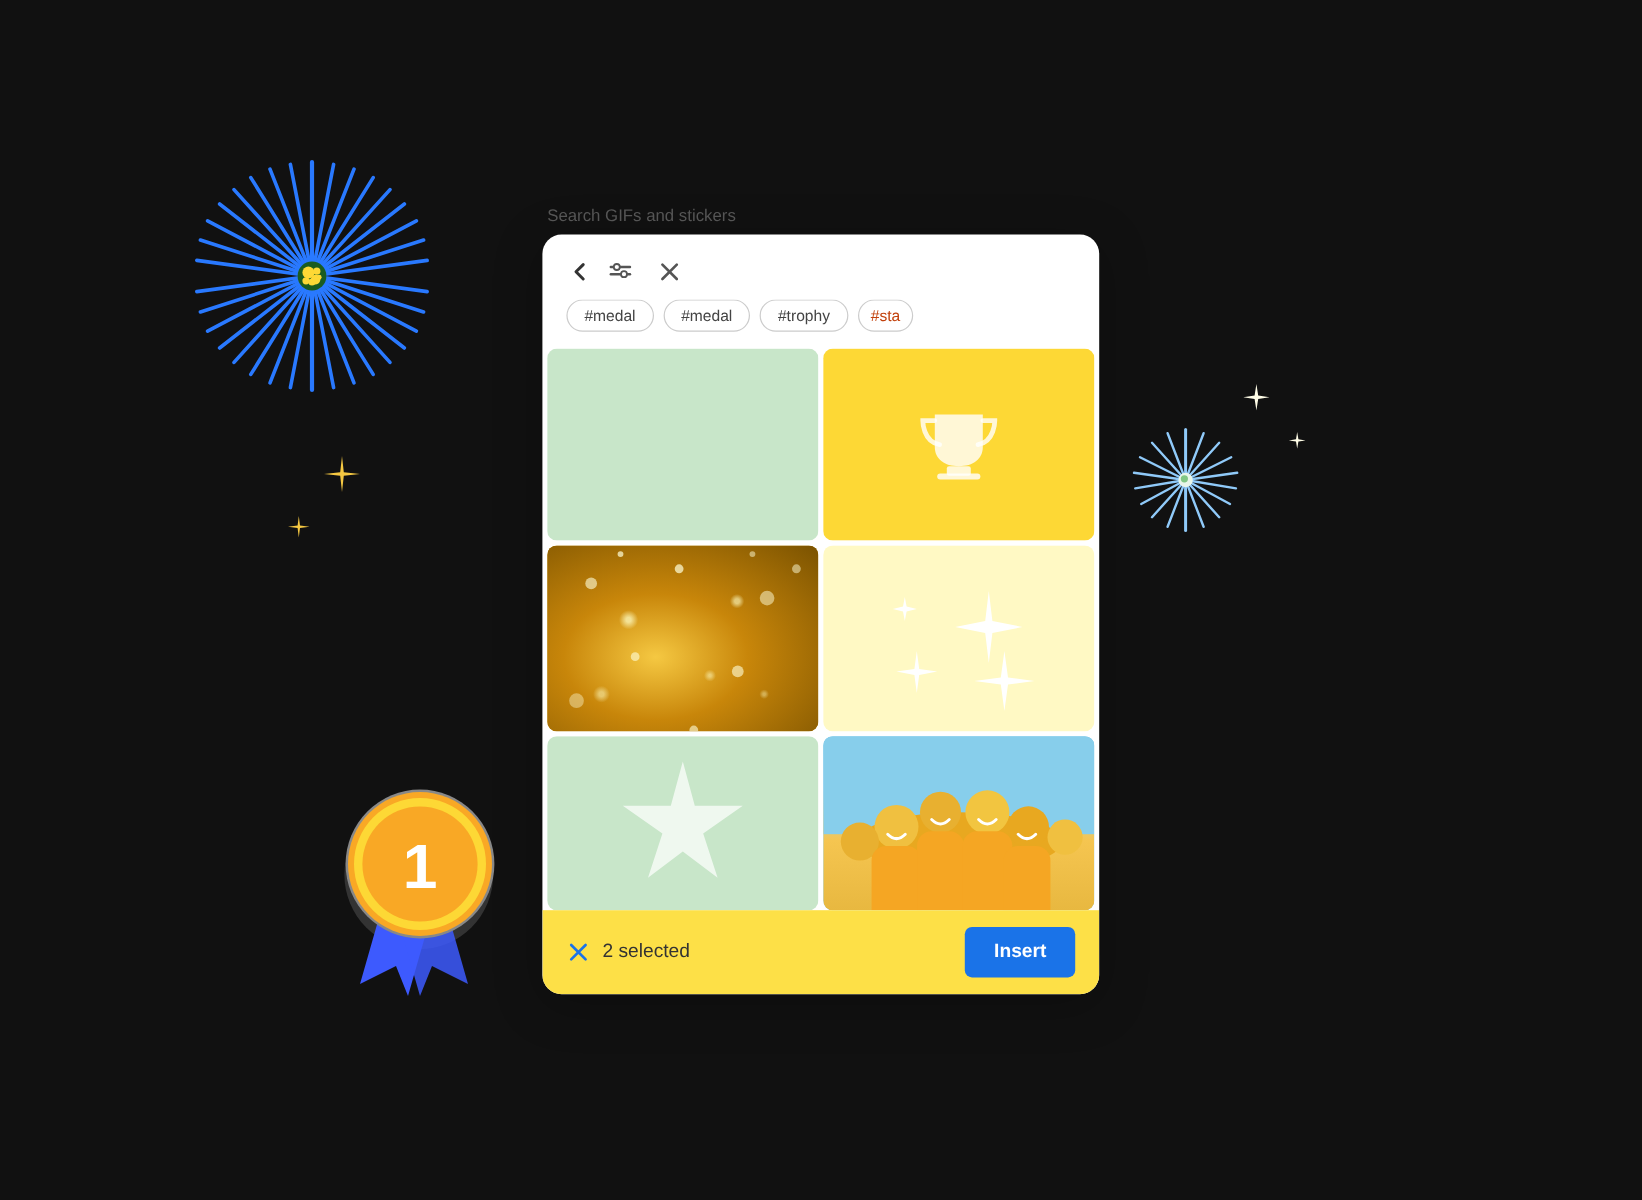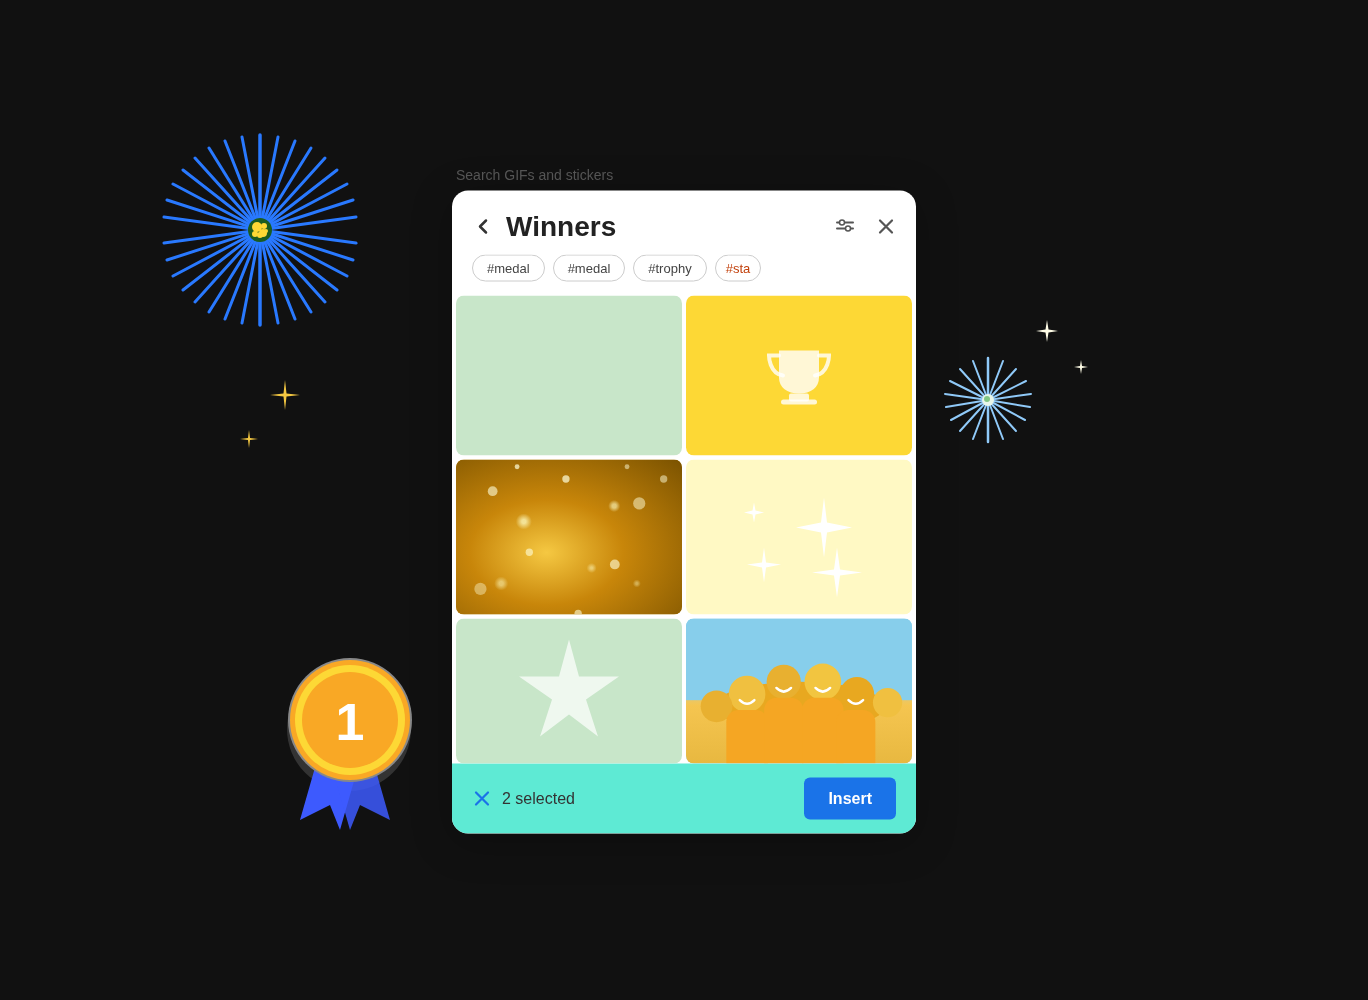--- a/index.html
+++ b/index.html
@@ -235,21 +235,21 @@
     }
 
     .team-photo-bg {
       position: absolute;
       inset: 0;
       background: linear-gradient(180deg, #87CEEB 0%, #a8d5f0 30%, #f5c550 60%, #e8b840 100%);
     }
 
     
     .bottom-bar {
-      background: #5eead4;
+      background: #fde047;
       padding: 14px 20px;
       display: flex;
       justify-content: space-between;
     }
 
     .selected-info {
       display: flex;
       align-items: center;
       gap: 10px;
     }
@@ -416,21 +416,20 @@
   <div class="search-label">Search GIFs and stickers</div>
 
   <div class="dialog">
 
     <div class="dialog-header">
       <button class="back-btn">
         <svg width="22" height="22" viewBox="0 0 22 22" fill="none">
           <path d="M14 5L8 11L14 17" stroke="#333" stroke-width="2.5" stroke-linecap="round" stroke-linejoin="round"></path>
         </svg>
       </button>
-      <span class="dialog-title">Winners</span>
       <button class="filter-btn">
         <svg width="22" height="22" viewBox="0 0 22 22" fill="none">
           <line x1="3" y1="7" x2="19" y2="7" stroke="#555" stroke-width="2" stroke-linecap="round"></line>
           <line x1="3" y1="13" x2="19" y2="13" stroke="#555" stroke-width="2" stroke-linecap="round"></line>
           <circle cx="8" cy="7" r="2.5" fill="#fff" stroke="#555" stroke-width="1.5"></circle>
           <circle cx="14" cy="13" r="2.5" fill="#fff" stroke="#555" stroke-width="1.5"></circle>
         </svg>
       </button>
       <button class="close-btn">
         <svg width="20" height="20" viewBox="0 0 20 20" fill="none">

